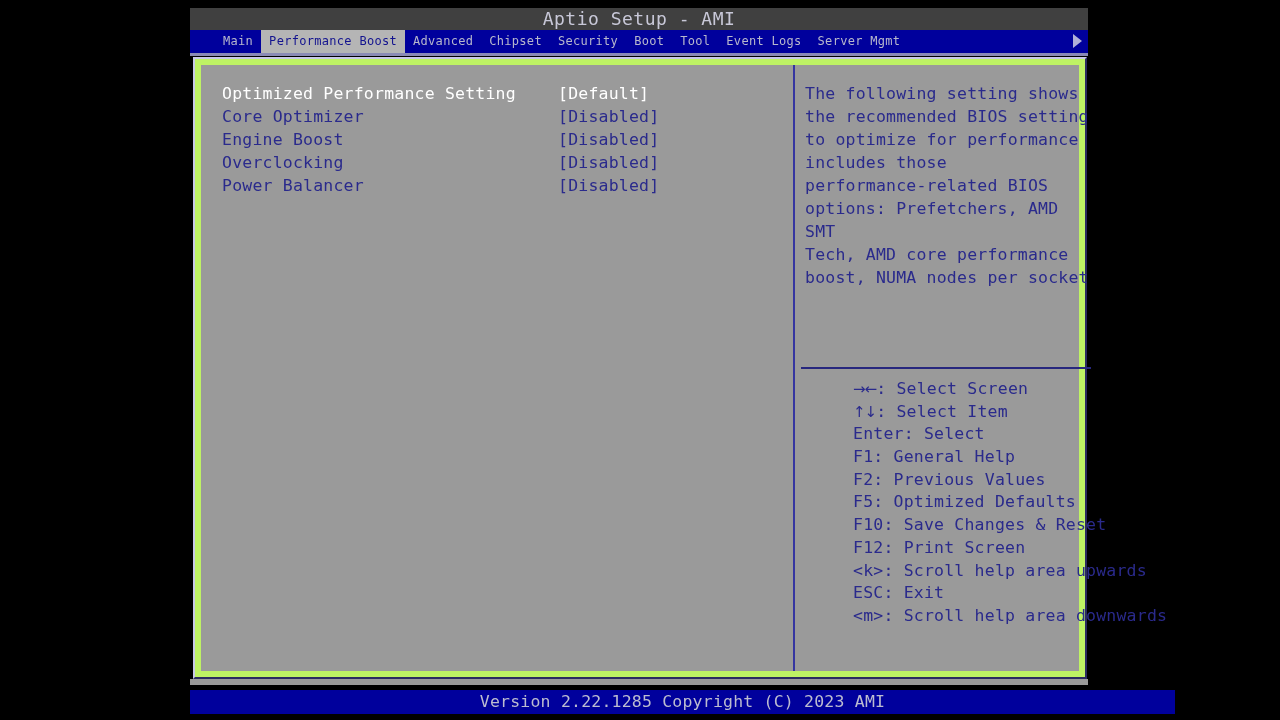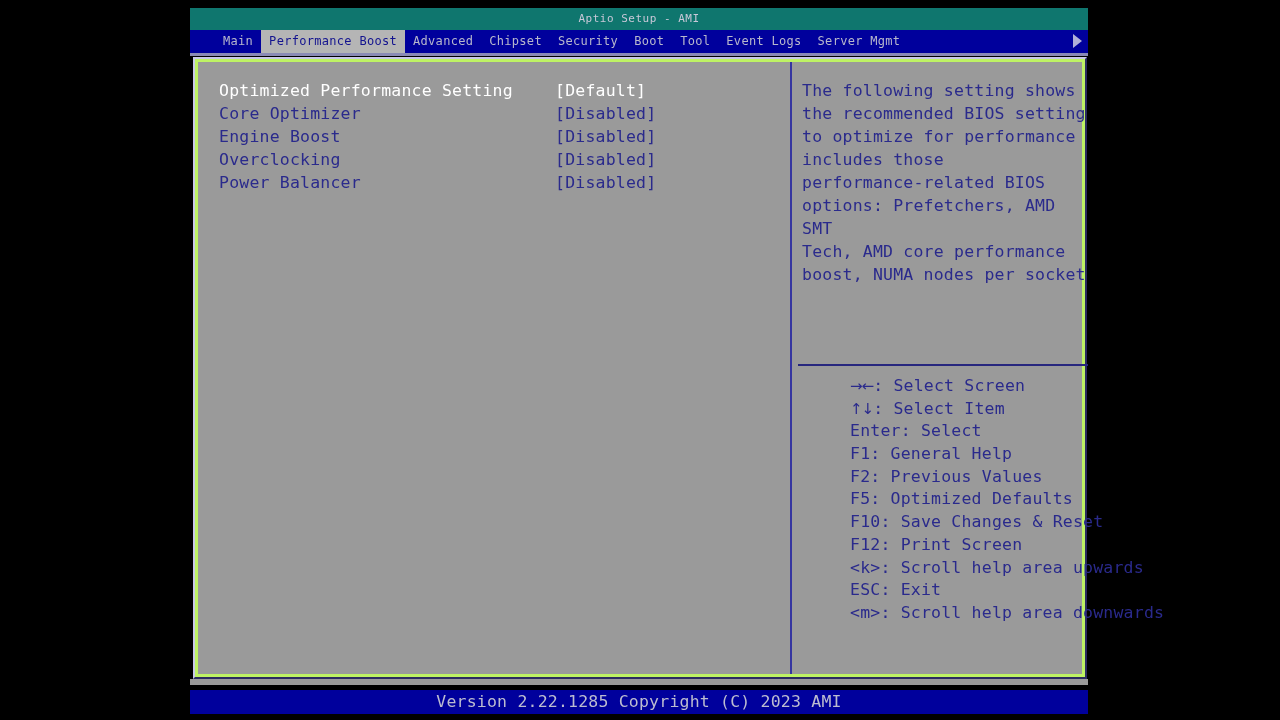--- a/index.html
+++ b/index.html
@@ -31,23 +31,23 @@
     background: #000000;
   }
 
   
   .titlebar {
     position: absolute;
     left: 0;
     top: 8px;
     width: 898px;
     height: 22px;
-    background: #0f766e;
+    background: #404040;
     color: #c8c8d8;
-    font-size: 11px;
+    font-size: 18px;
     line-height: 22px;
     text-align: center;
     letter-spacing: 0.5px;
     white-space: pre;
   }
 
   
   .menubar {
     position: absolute;
     left: 0;
@@ -111,21 +111,21 @@
     border-right: 2px solid #2b2b60;
     border-bottom: 2px solid #2b2b60;
     box-sizing: border-box;
   }
   .frame-inner {
     position: absolute;
     left: 0;
     top: 0;
     right: 0;
     bottom: 0;
-    border: 3px solid #bef264;
+    border: 6px solid #bef264;
     box-sizing: border-box;
   }
 
   
   .settings-pane {
     position: absolute;
     left: 0px;
     top: 0px;
     width: 592px;
     height: 100%;
@@ -217,21 +217,21 @@
     font-family: "DejaVu Sans", sans-serif;
     font-size: 15px;
     letter-spacing: -1px;
   }
 
   
   .footer {
     position: absolute;
     left: 0px;
     top: 690px;
-    width: 898px;
+    width: 985px;
     height: 24px;
     background: #00009c;
     color: #bcbcd0;
     font-size: 16.5px;
     line-height: 24px;
     text-align: center;
     white-space: pre;
     letter-spacing: 0.2px;
   }
   .footer-topline {

